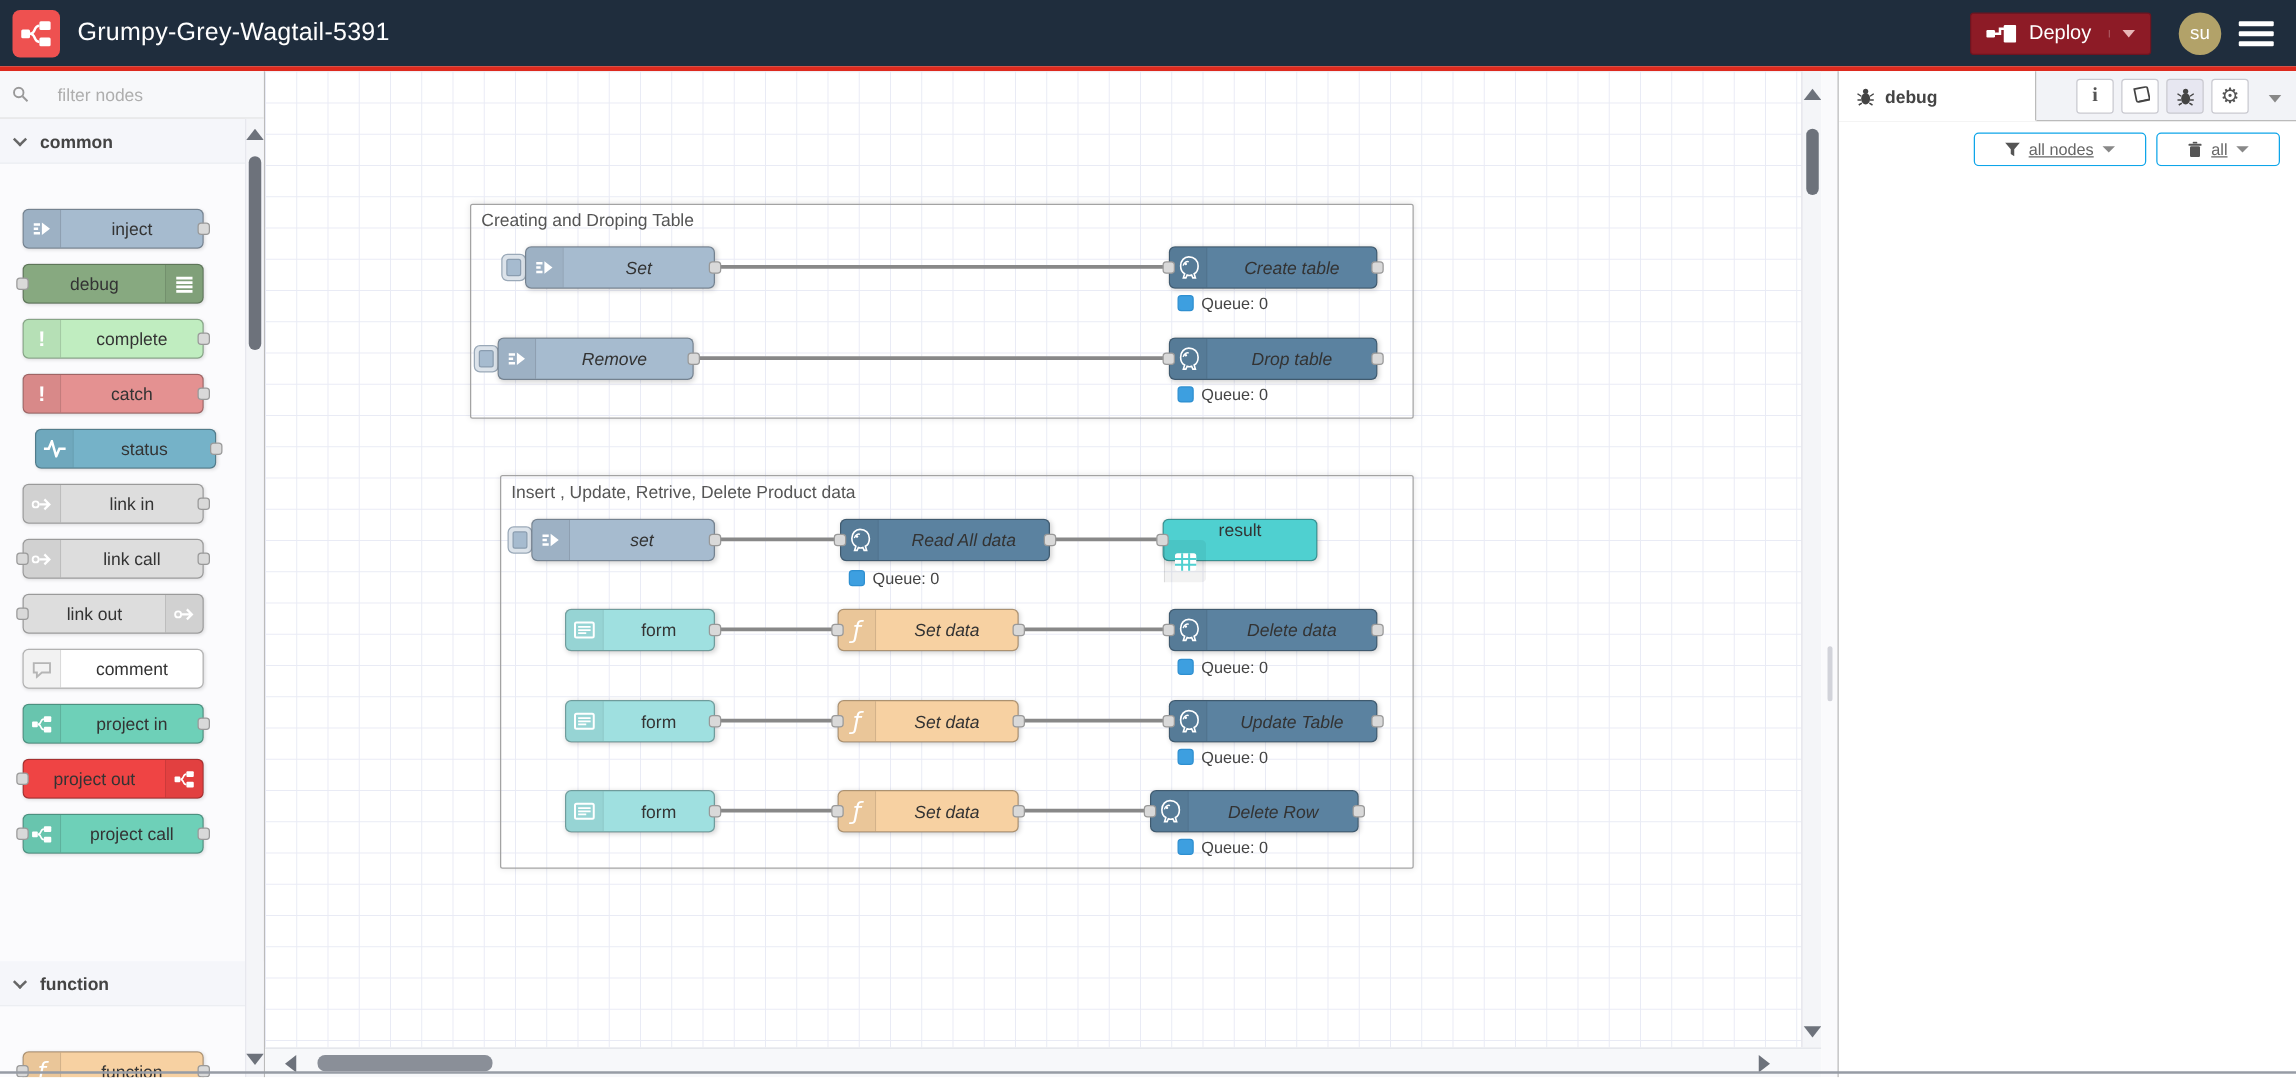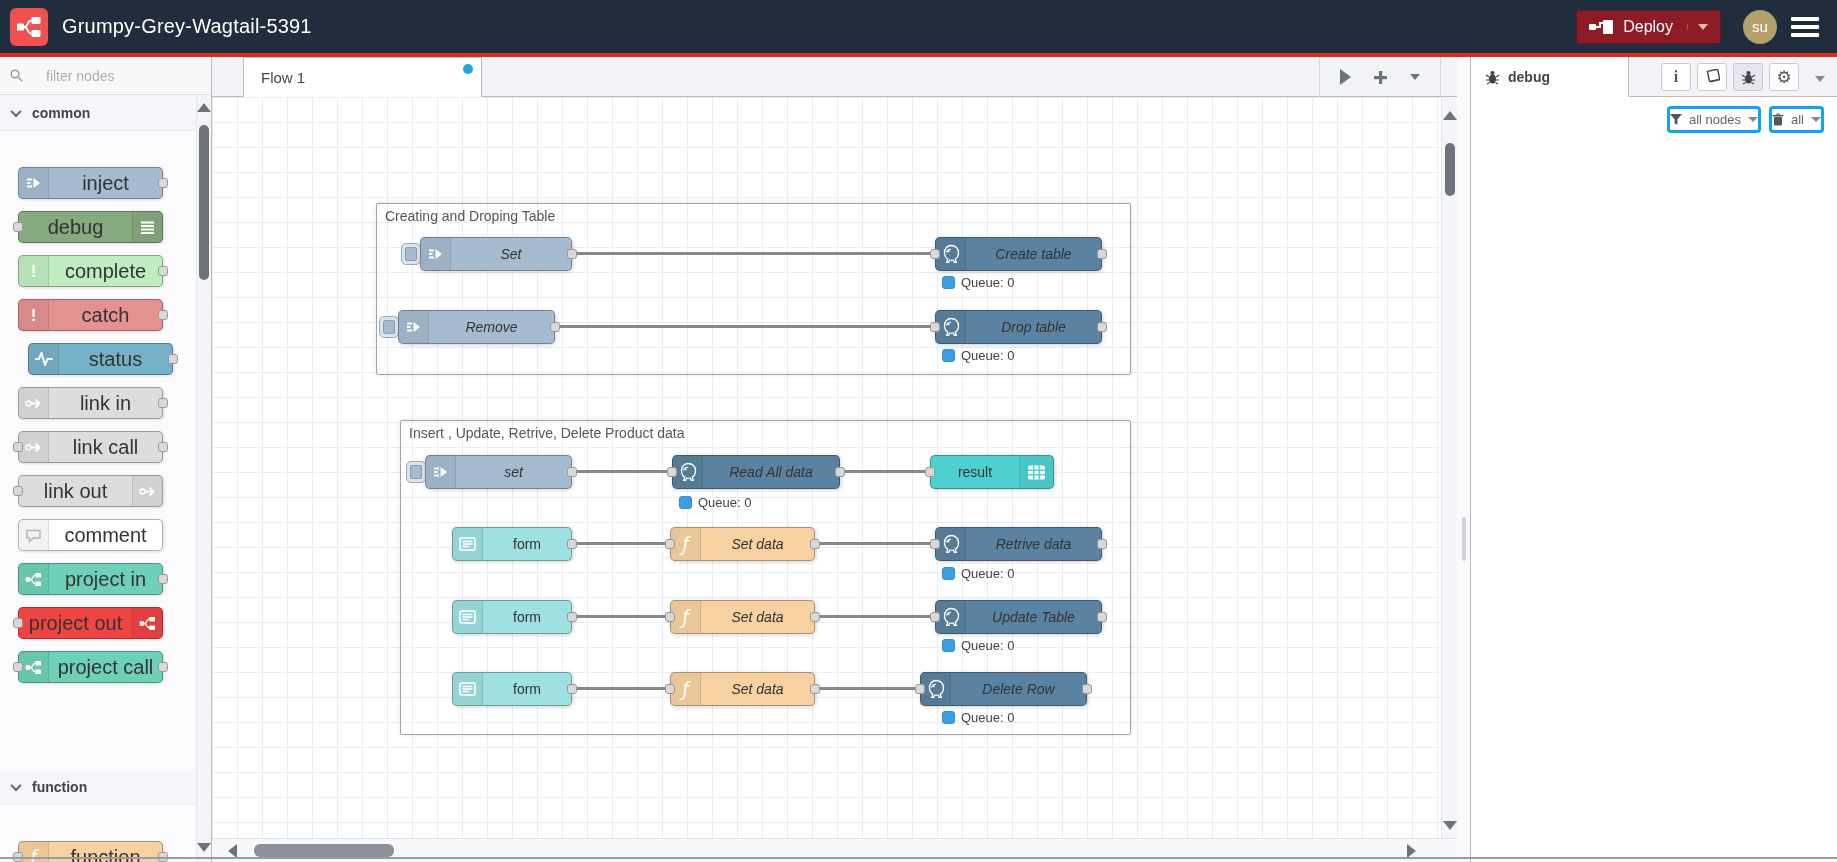--- a/index.html
+++ b/index.html
@@ -23,21 +23,21 @@
 
   
   .palette { position:relative; width:212px; border-right:1px solid #bbb; background:#fbfbfd; overflow:hidden; }
   .palette-search { height:38px; background:#f7f8fa; border-bottom:1px solid #ddd; display:flex; align-items:center; padding:0 10px; gap:23px; }
   .palette-search input { border:none; outline:none; background:transparent; font-size:14px; color:#555; width:140px; font-family:inherit; }
   .palette-search input::placeholder { color:#aeaeae; }
   .pcat-header { height:36px; background:#f5f6fa; border-bottom:1px solid #eceef2; display:flex; align-items:center; gap:12px; padding:0 12px; font-weight:bold; color:#444; cursor:pointer; }
   .chev { width:8px; height:8px; border-right:2px solid #666; border-bottom:2px solid #666; transform:rotate(45deg) translate(-1px,-1px); }
   .pcat-body { padding:36px 0 74px 0; }
   .pnode { position:relative; width:145px; height:32px; margin:0 0 12px 18px; border:1px solid rgba(0,0,0,.30); border-radius:5px; display:flex; box-shadow:1px 1px 3px rgba(0,0,0,.12); cursor:grab; }
-  .pnode .nlabel { flex:1; display:flex; align-items:center; justify-content:center; font-size:20px; color:#333; white-space:nowrap; }
+  .pnode .nlabel { flex:1; display:flex; align-items:center; justify-content:center; font-size:14px; color:#333; white-space:nowrap; }
   .nicon { width:30px; flex:0 0 30px; background:rgba(0,0,0,.05); display:flex; align-items:center; justify-content:center; }
   .nicon.left { border-right:1px solid rgba(0,0,0,.10); border-radius:4px 0 0 4px; }
   .nicon.right { border-left:1px solid rgba(0,0,0,.10); border-radius:0 4px 4px 0; }
   .port { position:absolute; width:10px; height:10px; background:#d9d9d9; border:1px solid #999; border-radius:3px; top:10px; cursor:crosshair; }
   .port.in { left:-6px; } .port.out { right:-6px; }
 
   
   .sb-track { position:absolute; background:#f4f5f8; }
   .sb-thumb { position:absolute; background:#6d727b; border-radius:6px; cursor:pointer; }
   .arrow { position:absolute; width:0; height:0; cursor:pointer; }
@@ -78,21 +78,21 @@
   
   .sidebar { width:366px; display:flex; flex-direction:column; background:#fff; }
   .side-tabbar { height:40px; background:#f2f3f7; border-bottom:1px solid #bbb; display:flex; align-items:stretch; }
   .side-tab { width:158px; background:#fff; border-right:1px solid #bbb; border-bottom:1px solid #fff; margin-bottom:-1px; display:flex; align-items:center; gap:8px; padding-left:14px; font-weight:bold; color:#444; cursor:pointer; }
   .side-btns { margin-left:auto; display:flex; align-items:center; gap:6px; padding-right:12px; }
   .sq-btn { width:30px; height:28px; border:1px solid #c9c9d0; border-radius:3px; background:#fff; display:flex; align-items:center; justify-content:center; cursor:pointer; color:#555; }
   .sq-btn.selected { background:#e7e7f1; }
   .side-caret { margin-left:10px; cursor:pointer; }
   .caret-down { display:inline-block; width:0; height:0; border-left:5px solid transparent; border-right:5px solid transparent; border-top:6px solid #888; }
   .side-toolbar { display:flex; justify-content:flex-end; align-items:center; gap:8px; padding:9px 13px 0 0; }
-  .pill-btn { display:flex; align-items:center; gap:7px; border:3px solid #0ea5e9; border-radius:4px; background:#fff; color:#666; font-size:13px; height:27px; padding:0 0; cursor:pointer; font-family:inherit; }
+  .pill-btn { display:flex; align-items:center; gap:7px; border:1px solid #0ea5e9; border-radius:4px; background:#fff; color:#666; font-size:13px; height:27px; padding:0 24px; cursor:pointer; font-family:inherit;text-decoration:underline; }
   .side-body { flex:1; background:#fff; }
 
   .bottom-line { position:absolute; left:0; right:0; bottom:3px; height:2px; background:#979ca5; }
   svg { display:block; }
 </style>
 </head>
 <body>
 
 <div class="app">
 
@@ -282,36 +282,20 @@
         </div>
 
       <div class="sb-track" style="top:38px; bottom:0; right:0; width:15px; border-left:1px solid #e7e8ee;">
         <span class="arrow up" style="left:0; top:8px;"></span>
         <div class="sb-thumb" style="left:2px; top:30px; width:10px; height:155px;"></div>
         <span class="arrow down" style="left:0; bottom:10px;"></span>
       </div>
     </div>
 
     <div class="canvas-col">
-      <div class="tabbar">
-        <div class="flow-tab">
-          <span>Flow 1</span>
-          <span class="tab-dot"></span>
-        </div>
-        <div class="tab-tools">
-          <span style="display:inline-block;width:0;height:0;border-top:8px solid transparent;border-bottom:8px solid transparent;border-left:11px solid #6b7280;"></span>
-          <span>
-            <svg width="15" height="15" viewBox="0 0 15 15">
-                <rect x="6" y="1" width="3.2" height="13" fill="#6b7280"></rect>
-                <rect x="1" y="6" width="13" height="3.2" fill="#6b7280"></rect>
-              </svg>
-          </span>
-          <span class="caret-down" style="border-top-color:#6b7280"></span>
-        </div>
-      </div>
 
       <div class="canvas" id="canvas">
 
         <div class="vscroll">
           <span class="arrow up" style="left:1px; top:14px;"></span>
           <div class="sb-thumb" style="left:3px; top:46px; width:10px; height:53px;"></div>
           <span class="arrow down" style="left:1px; bottom:8px;"></span>
         </div>
       <div class="group" style="left: 164px; top: 106px; width: 755px; height: 172px;">
             <span class="group-label">Creating and Droping Table</span>
@@ -394,21 +378,21 @@
               <svg width="20" height="20" viewBox="0 0 20 20">
                 <path d="M10 1.5c4.5 0 7.5 3 7.5 7.2 0 3-1.2 5.2-3.2 6.3l1 3.3h-2l-1-2.3c-1 .4-2.6.4-3.6 0l-1 2.3h-2l1-3.3c-2-1.1-3.2-3.3-3.2-6.3 0-4.2 3-7.2 6.5-7.2z" fill="none" stroke="#fff" stroke-width="1.3"></path>
                 <path d="M5.5 8.5c.8-2.5 3-3.8 4.5-3" fill="none" stroke="#fff" stroke-width="1.1"></path>
                 <circle cx="7.6" cy="7.2" r="1" fill="#fff"></circle>
               </svg>
             </span>
             <span class="nlabel italic">Read All data</span>
             <span class="port in"></span>
             <span class="port out"></span>
           </div>
-          <div class="cnode" style="left: 718px; top: 358px; width: 124px; background: rgb(79, 208, 208);">
+          <div class="cnode" style="left: 718px; top: 358px; width: 124px; background: rgb(79, 208, 208); flex-direction: column;">
             <span class="nlabel">result</span>
             <span class="nicon right" style="flex-basis: 34px; width: 34px;">
               <svg width="19" height="17" viewBox="0 0 19 17">
                 <rect x="1" y="1.5" width="17" height="14" rx="2" fill="#fff"></rect>
                 <path d="M6.7 1.5v14M12.3 1.5v14M1 6.2h17M1 10.8h17" stroke="#4fd0d0" stroke-width="1.6"></path>
               </svg>
             </span>
             <span class="port in"></span>
           </div>
           <div class="cnode" style="left: 240px; top: 430px; width: 120px; background: rgb(159, 224, 224);">
@@ -430,21 +414,21 @@
             <span class="port out"></span>
           </div>
           <div class="cnode" style="left: 723px; top: 430px; width: 167px; background: rgb(91, 130, 160);">
             <span class="nicon left">
               <svg width="20" height="20" viewBox="0 0 20 20">
                 <path d="M10 1.5c4.5 0 7.5 3 7.5 7.2 0 3-1.2 5.2-3.2 6.3l1 3.3h-2l-1-2.3c-1 .4-2.6.4-3.6 0l-1 2.3h-2l1-3.3c-2-1.1-3.2-3.3-3.2-6.3 0-4.2 3-7.2 6.5-7.2z" fill="none" stroke="#fff" stroke-width="1.3"></path>
                 <path d="M5.5 8.5c.8-2.5 3-3.8 4.5-3" fill="none" stroke="#fff" stroke-width="1.1"></path>
                 <circle cx="7.6" cy="7.2" r="1" fill="#fff"></circle>
               </svg>
             </span>
-            <span class="nlabel italic">Retrive data</span>
+            <span class="nlabel italic">Delete data</span>
             <span class="port in"></span>
             <span class="port out"></span>
           </div>
           <div class="cnode" style="left: 240px; top: 503px; width: 120px; background: rgb(159, 224, 224);">
             <span class="nicon left">
               <svg width="18" height="16" viewBox="0 0 18 16">
                 <rect x="1" y="2" width="15" height="12" rx="1.2" fill="none" stroke="#fff" stroke-width="1.6"></rect>
                 <path d="M3.5 5.5h10M3.5 8h10M3.5 10.5h6.5" stroke="#fff" stroke-width="1.4"></path>
               </svg>
             </span>

